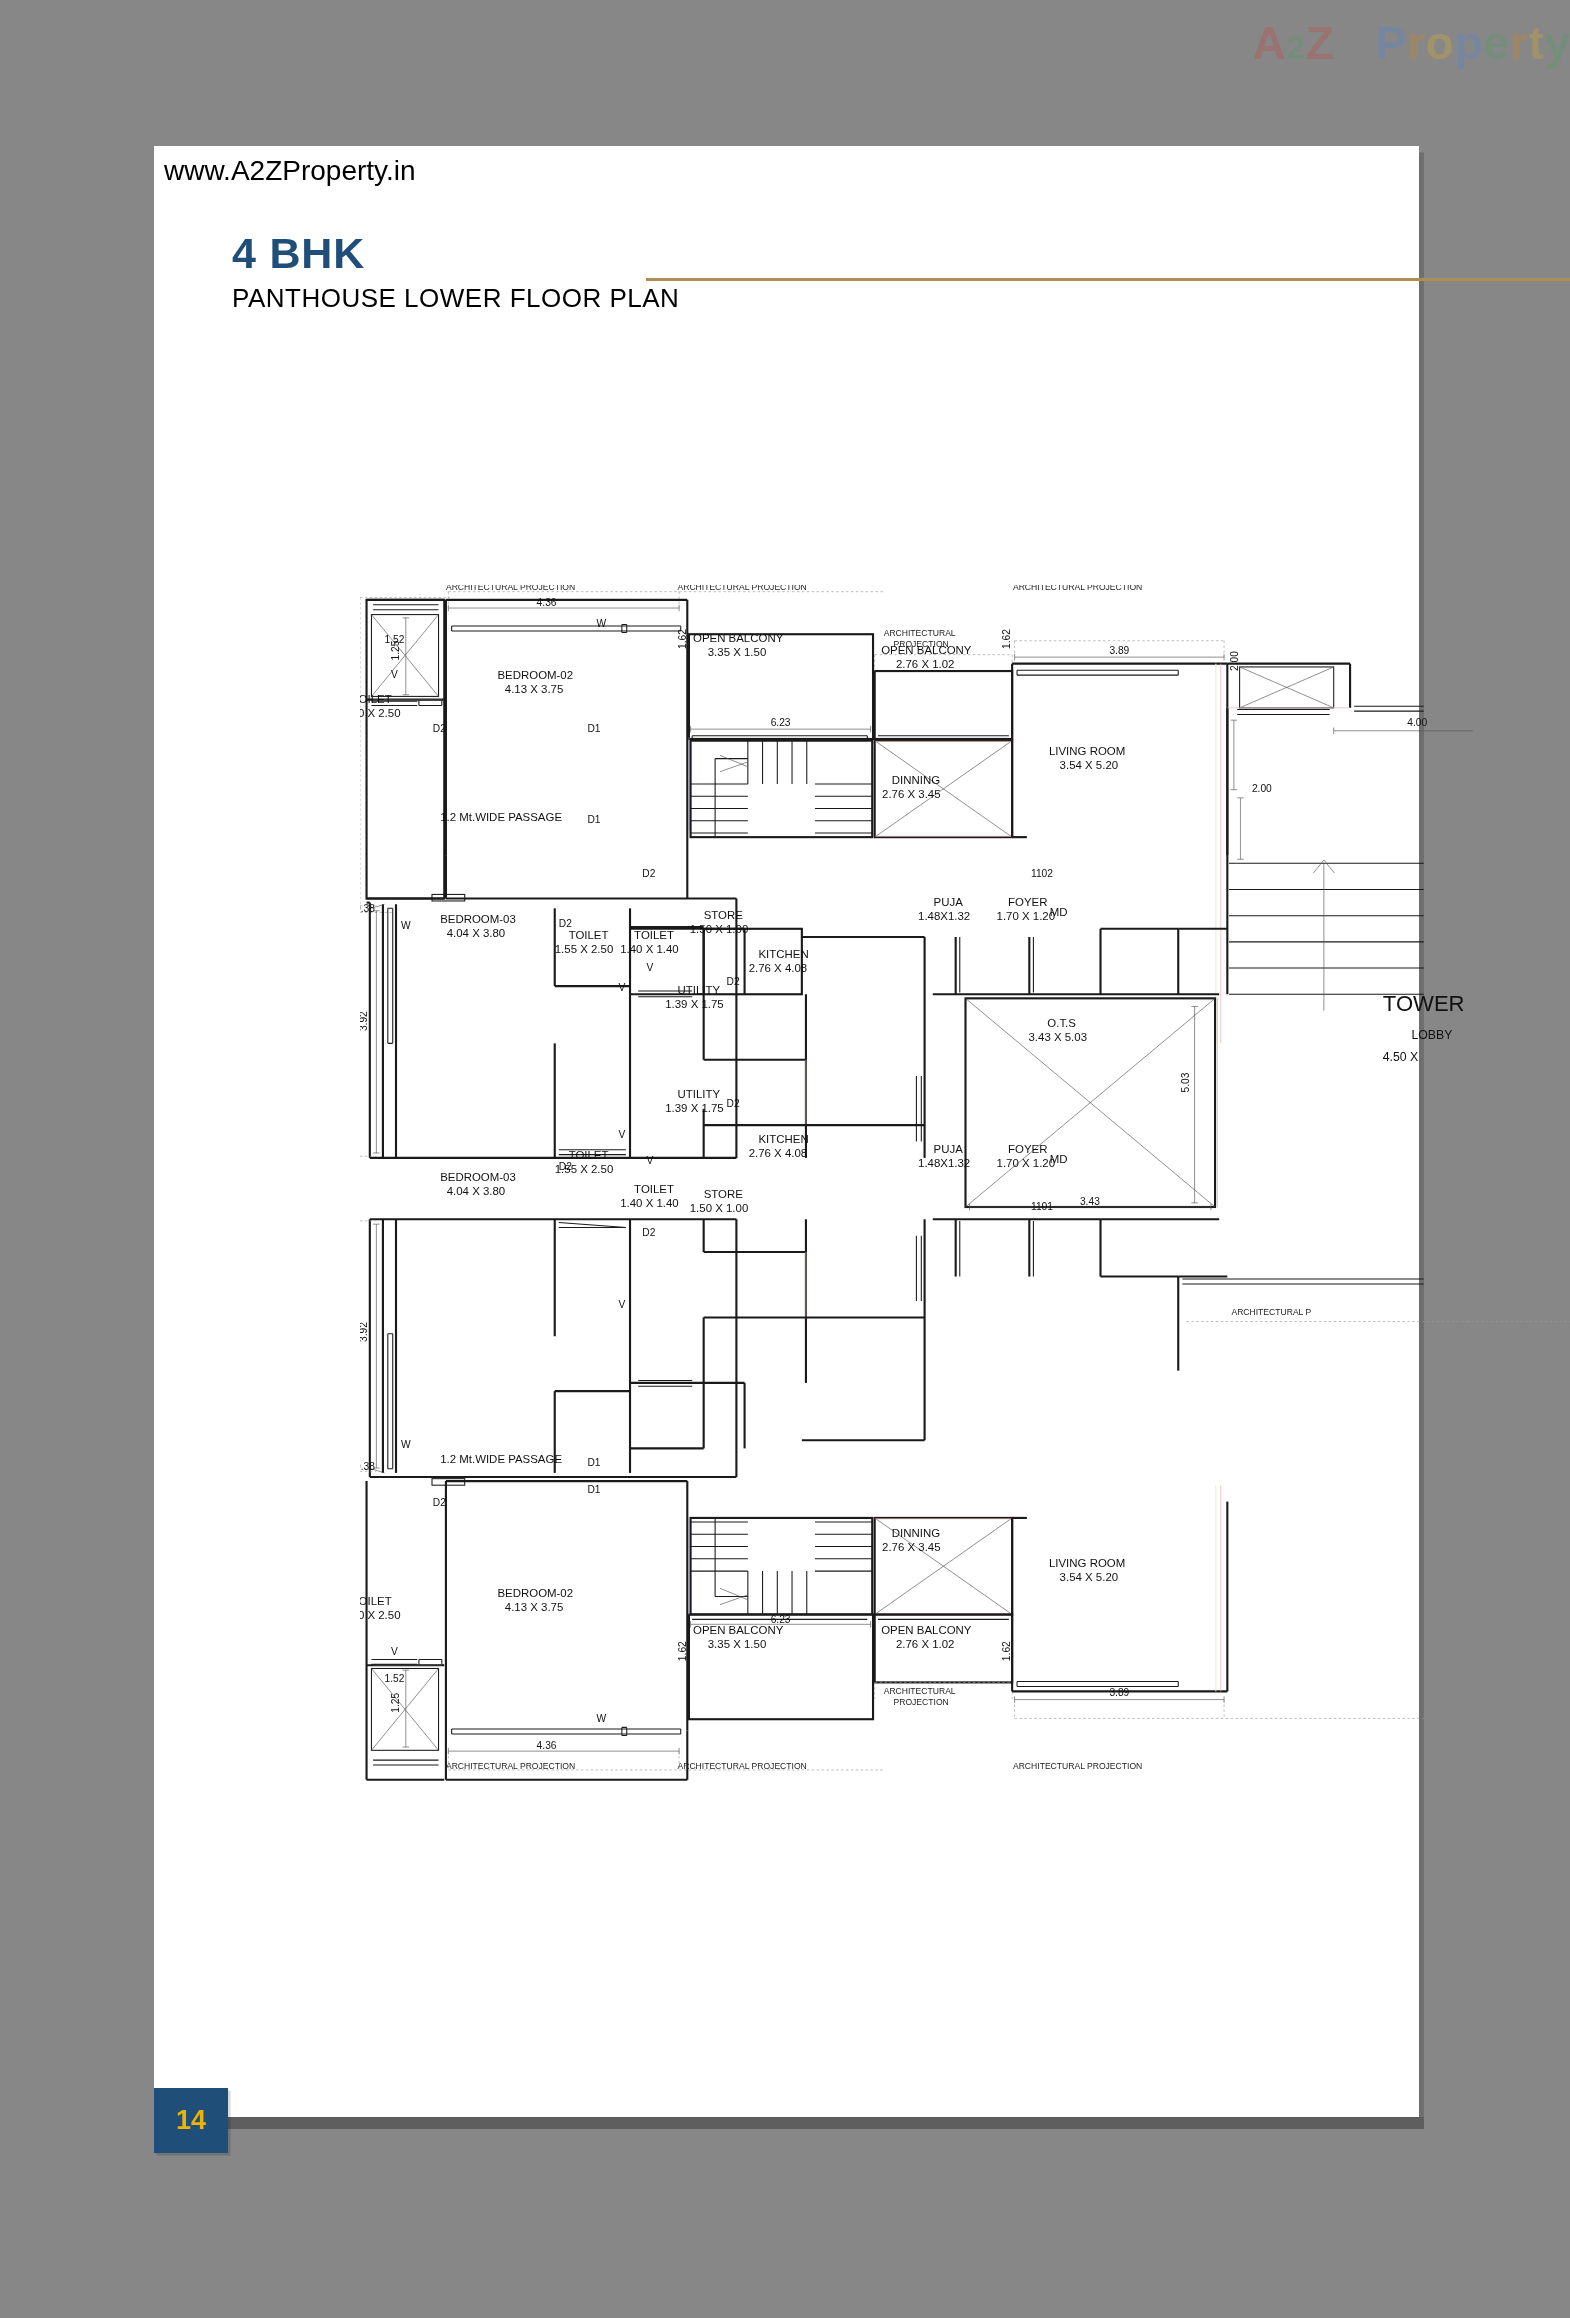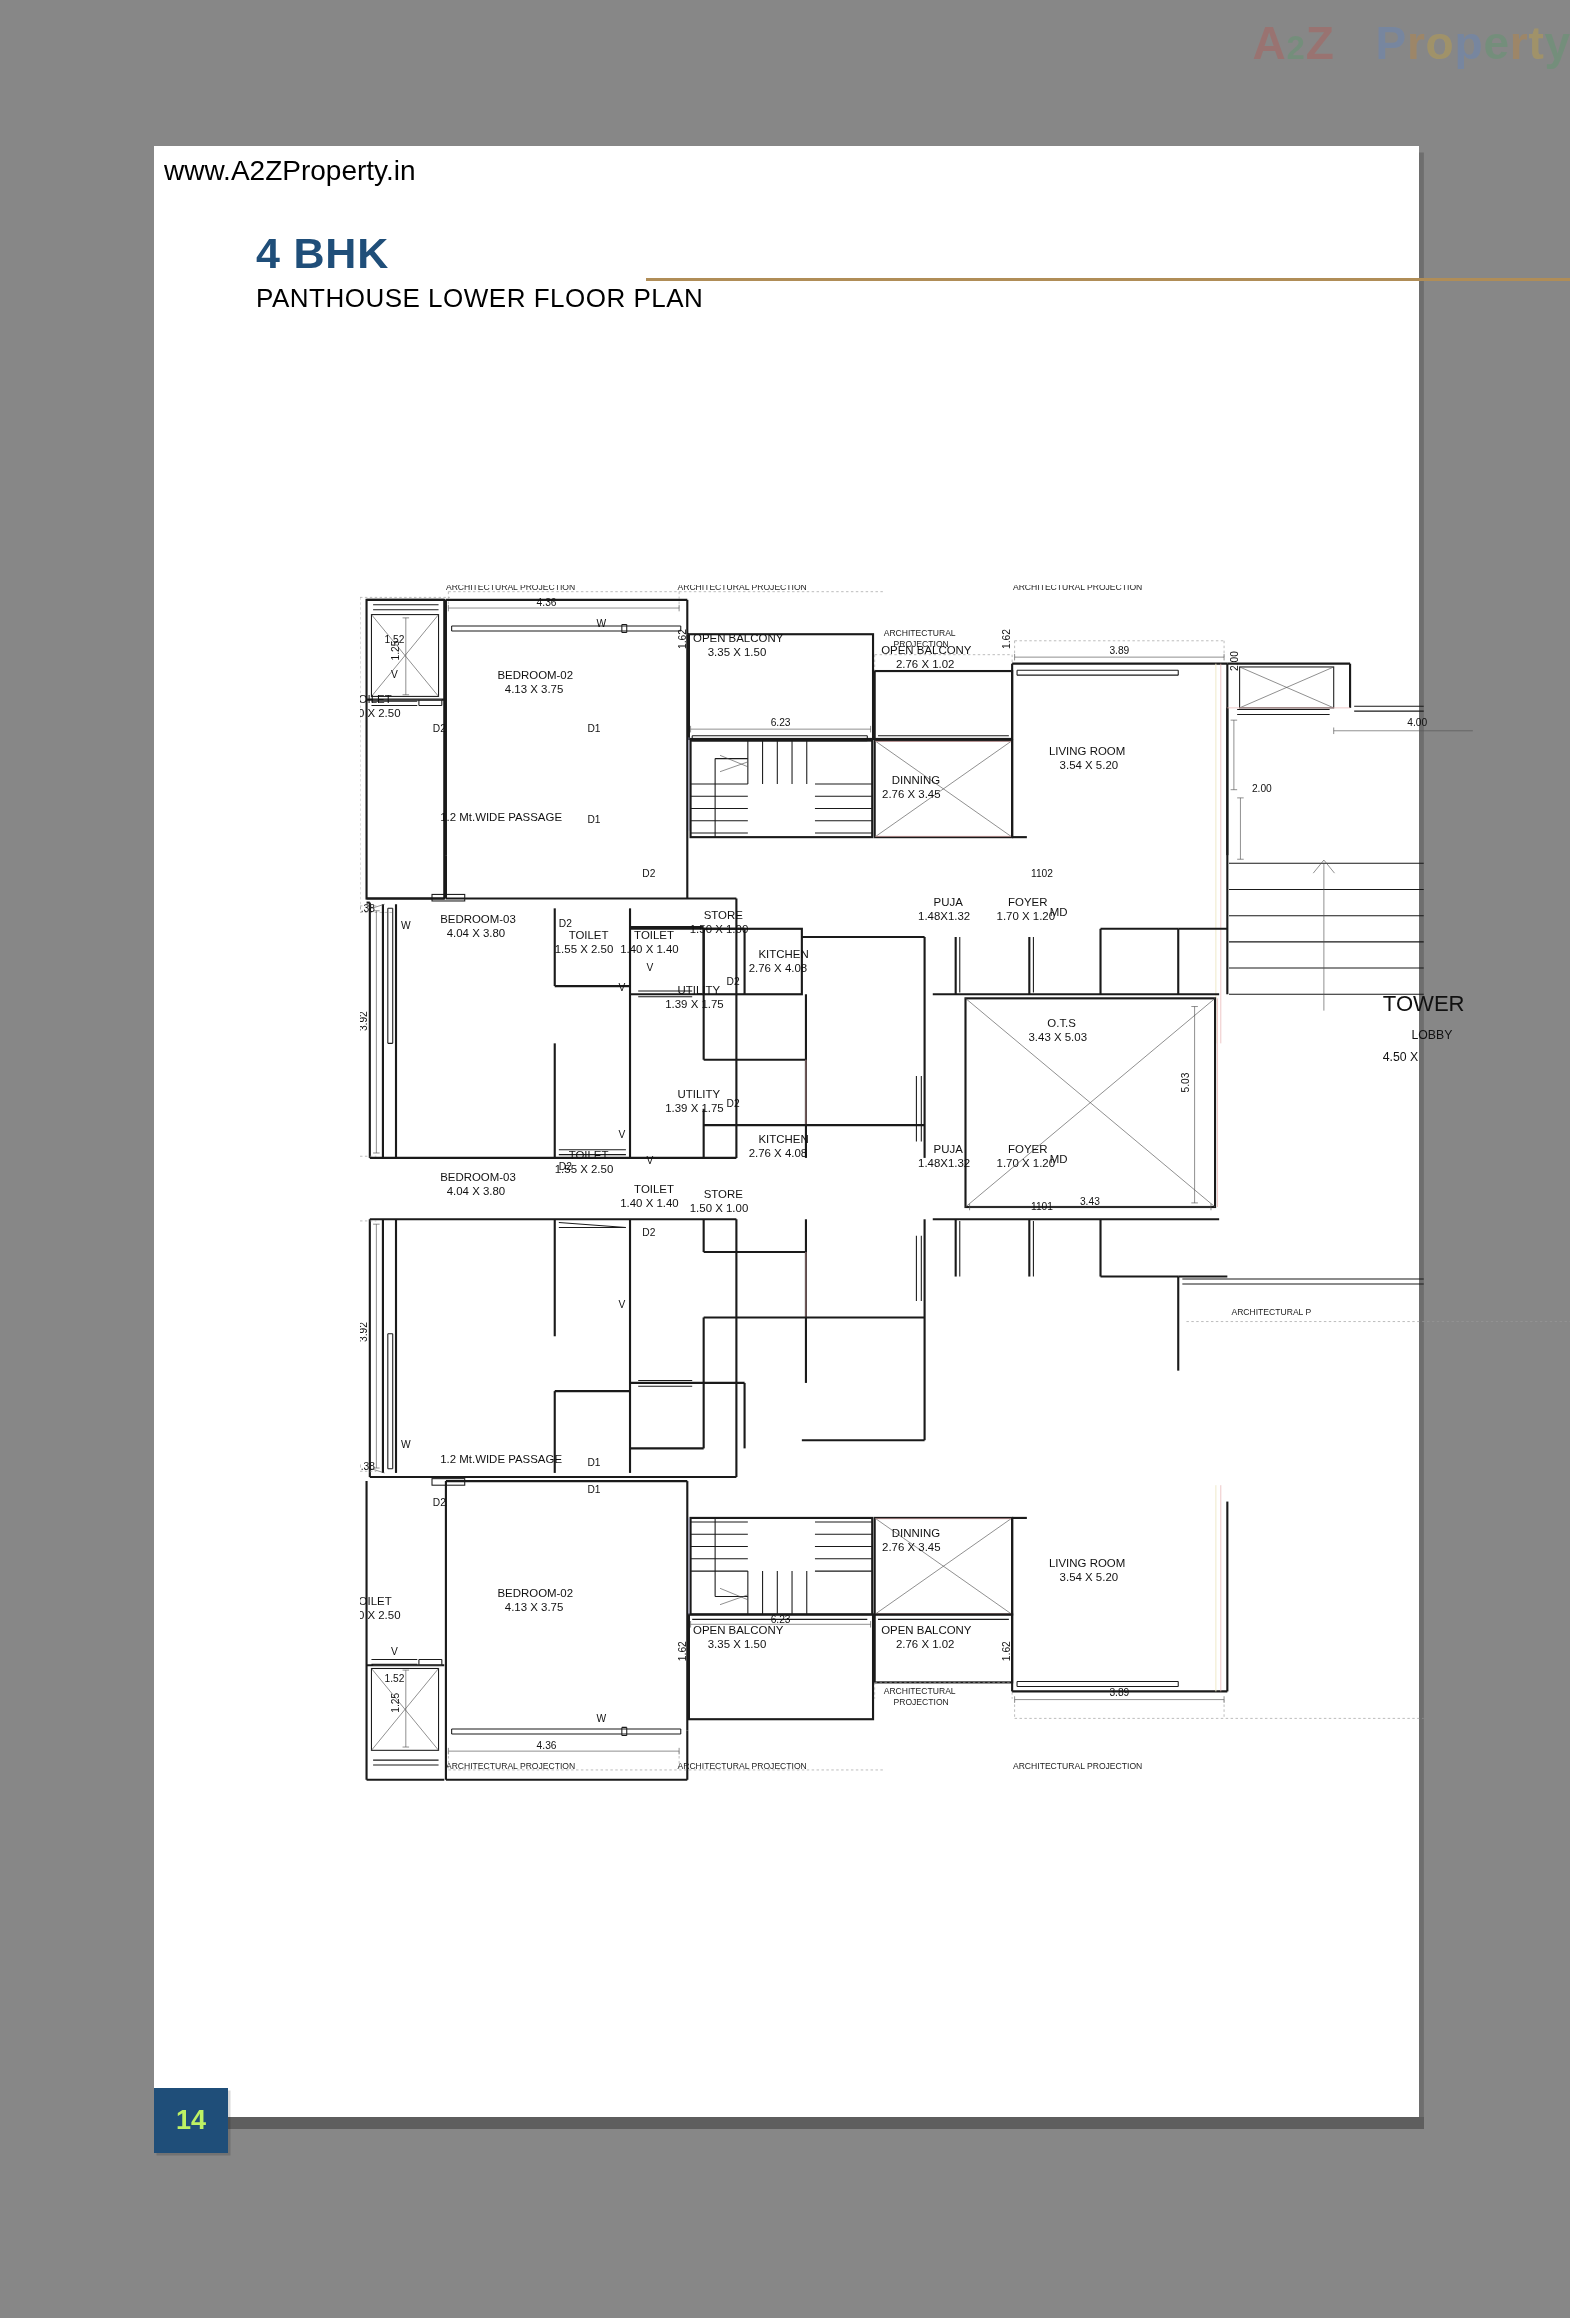--- a/index.html
+++ b/index.html
@@ -40,39 +40,39 @@
     position:absolute;left:159px;top:2117px;
     width:1265px;height:11.5px;background:#5e5e5e;
   }
 
   
   #watermark-url{
     position:absolute;left:164px;top:155px;
     font-size:28px;color:#000000;letter-spacing:0px;
     user-select:none;
   }
-  #title-block{position:absolute;left:232px;top:231px;margin-left:24px;}
+  #title-block{position:absolute;left:232px;top:231px;}
   #title-main{
     font-size:43px;font-weight:700;color:#1f4e79;
     letter-spacing:0.8px;line-height:1.05;margin:0;
   }
   #title-sub{
     font-size:26px;color:#000000;letter-spacing:0.5px;
     margin:6.5px 0 0 0;font-weight:400;white-space:nowrap;
   }
   #title-rule{
     position:absolute;left:646px;top:278px;
     width:925px;height:2.5px;background:#b08d57;
   }
 
   
   #page-badge{
     position:absolute;left:154px;top:2088px;
     width:74px;height:65px;background:#1f4e79;
-    color:#bef264;font-size:27px;font-weight:700;
+    color:#eab308;font-size:27px;font-weight:700;
     display:flex;align-items:center;justify-content:center;
     box-shadow:2.5px 2.5px 0 rgba(0,0,0,.15);
   }
 
   
   #plan-canvas{
     position:absolute;left:360px;top:585px;
     width:1211px;height:1334px;
   }
   #plan-svg{display:block;}

